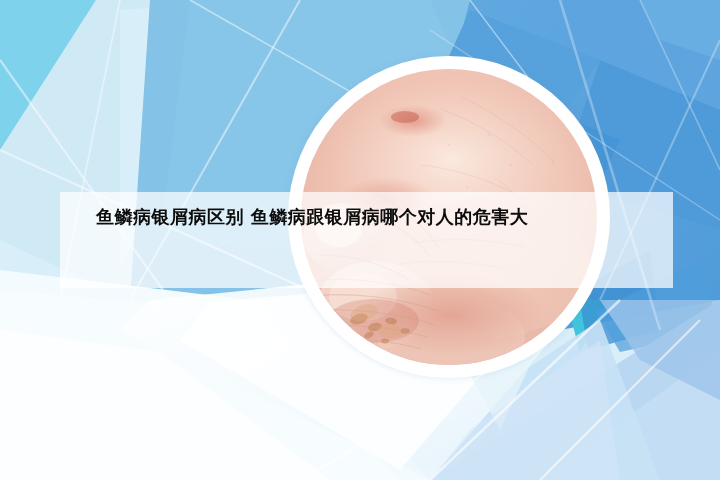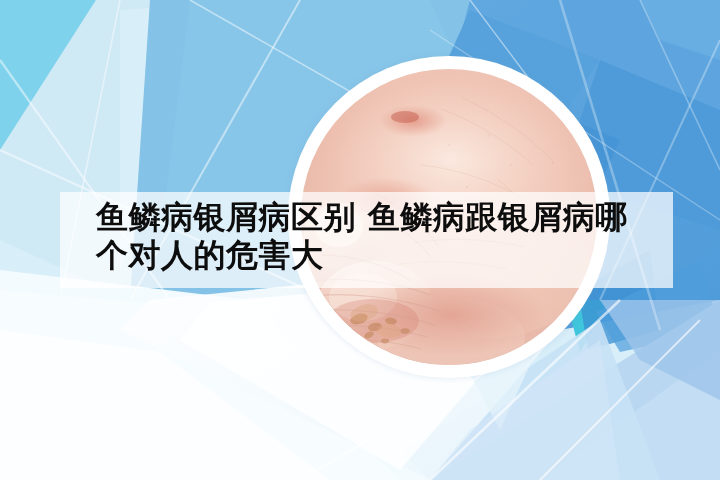--- a/index.html
+++ b/index.html
@@ -62,21 +62,21 @@
     top: 192px;
     width: 613px;
     height: 96px;
     background: rgba(255,255,255,0.72);
   }
   #title-text {
     position: absolute;
     left: 96px;
     top: 198px;
     width: 560px;
-    font-size: 32px;
+    font-size: 18px;
     line-height: 38px;
     font-weight: bold;
     color: #0d0d0d;
     letter-spacing: 0.5px;
     text-align: left;
     white-space: pre-wrap;
     font-family: "DejaVu Sans", "Liberation Sans", sans-serif;
   }
 </style>
 </head>

